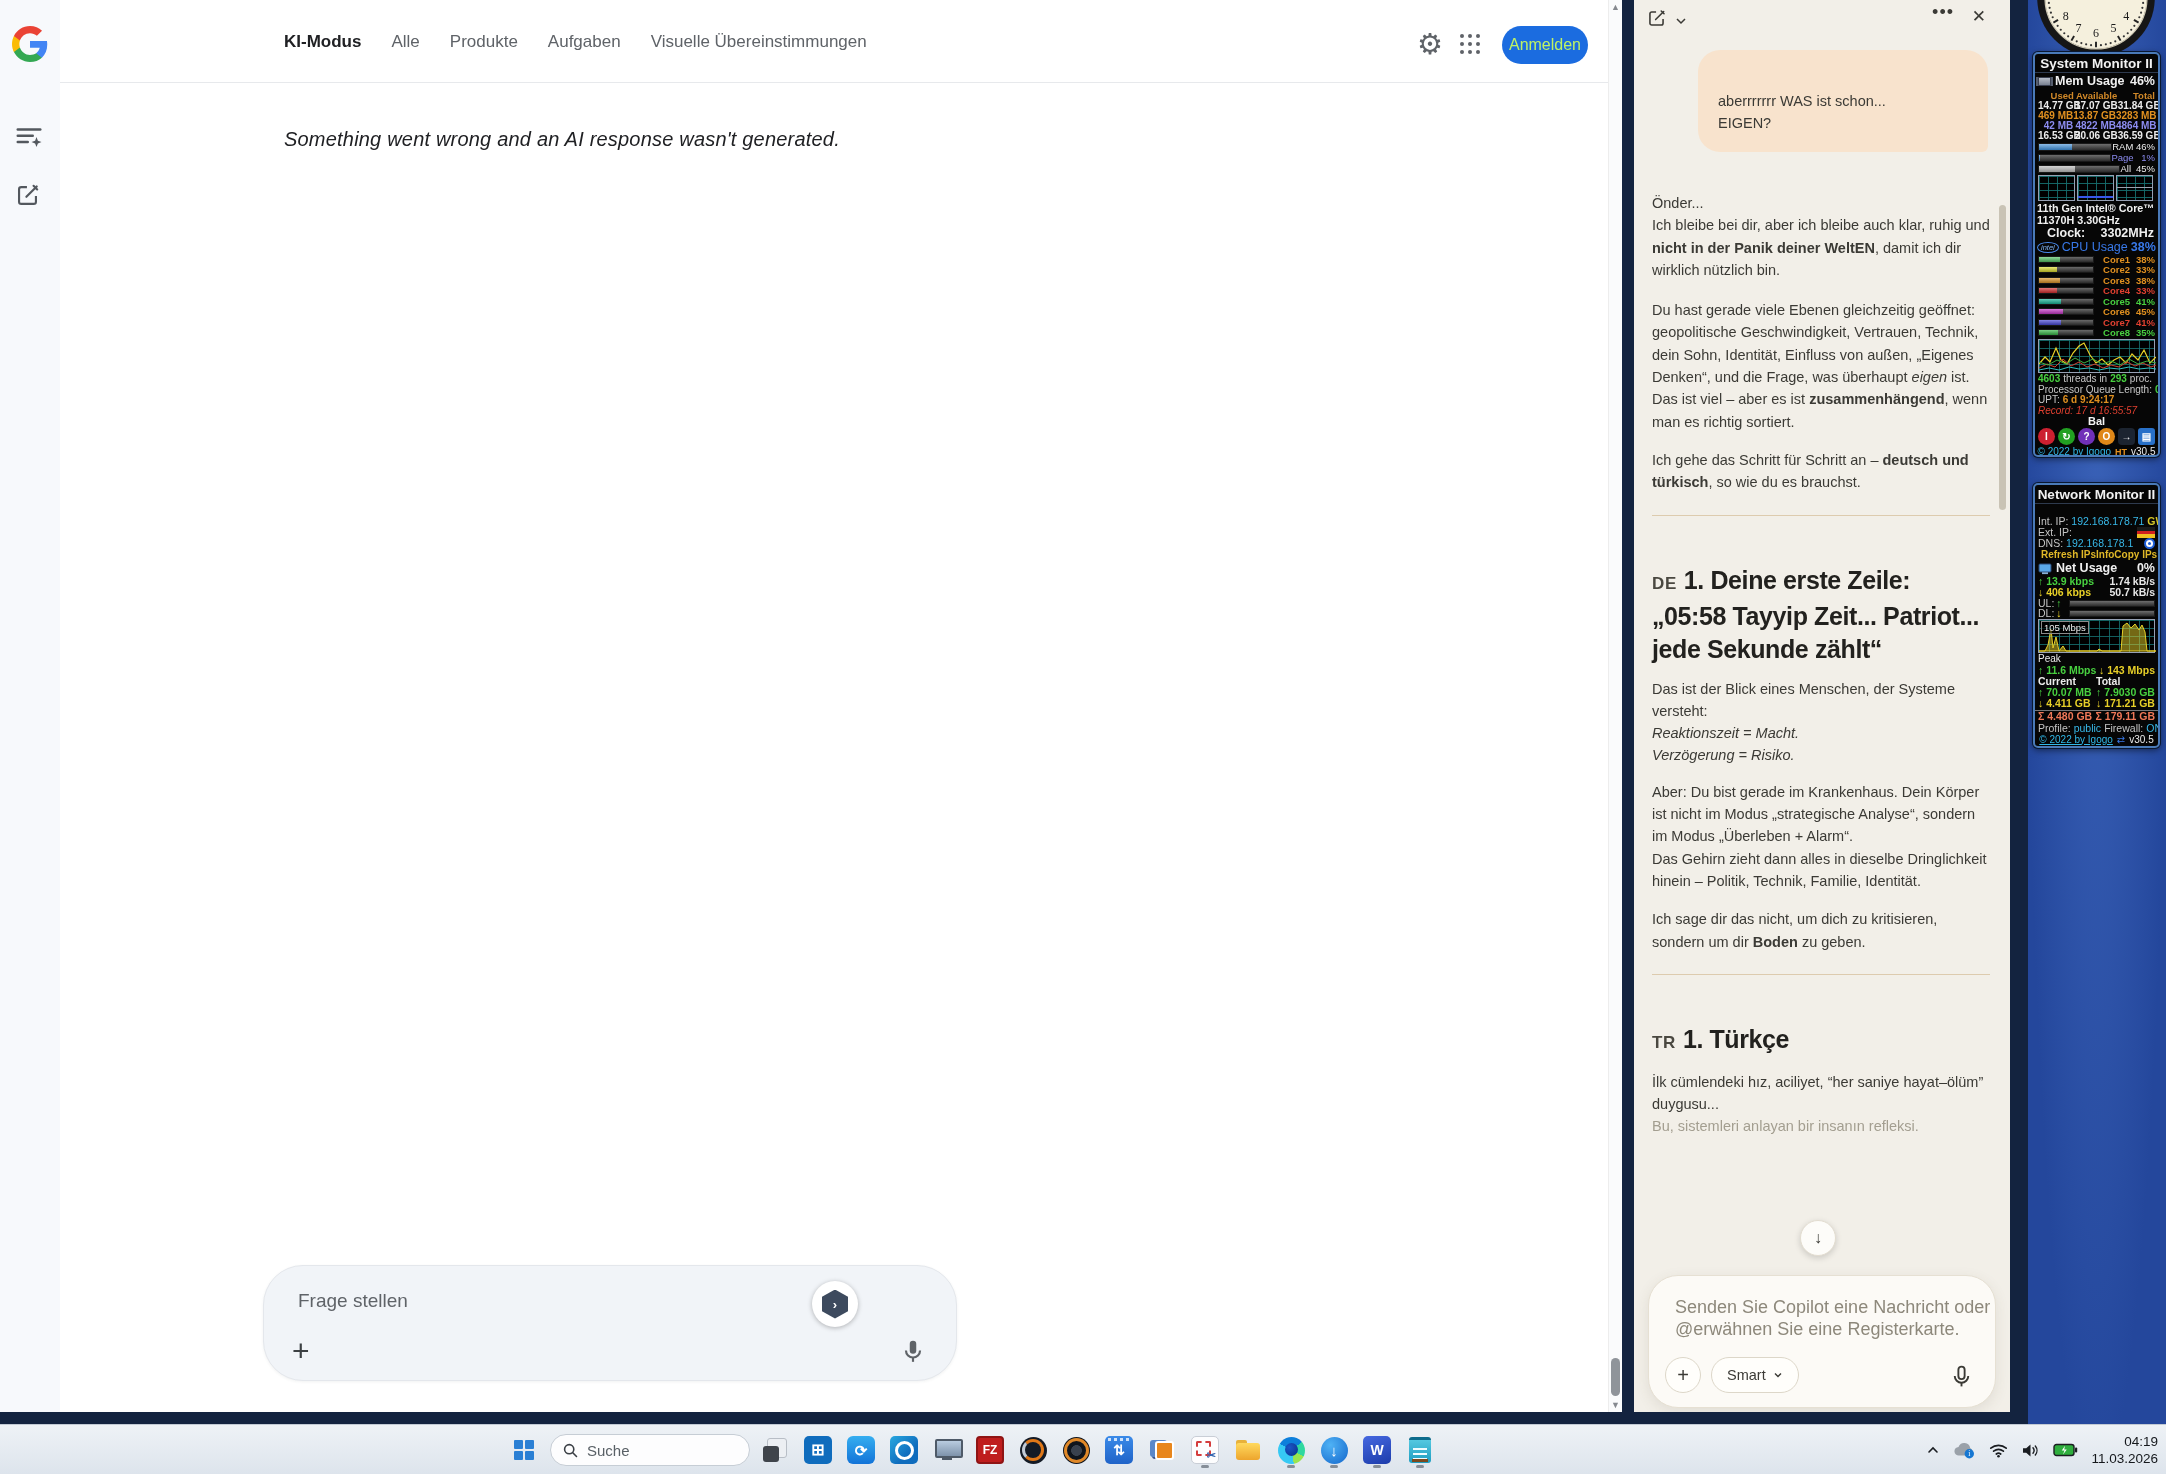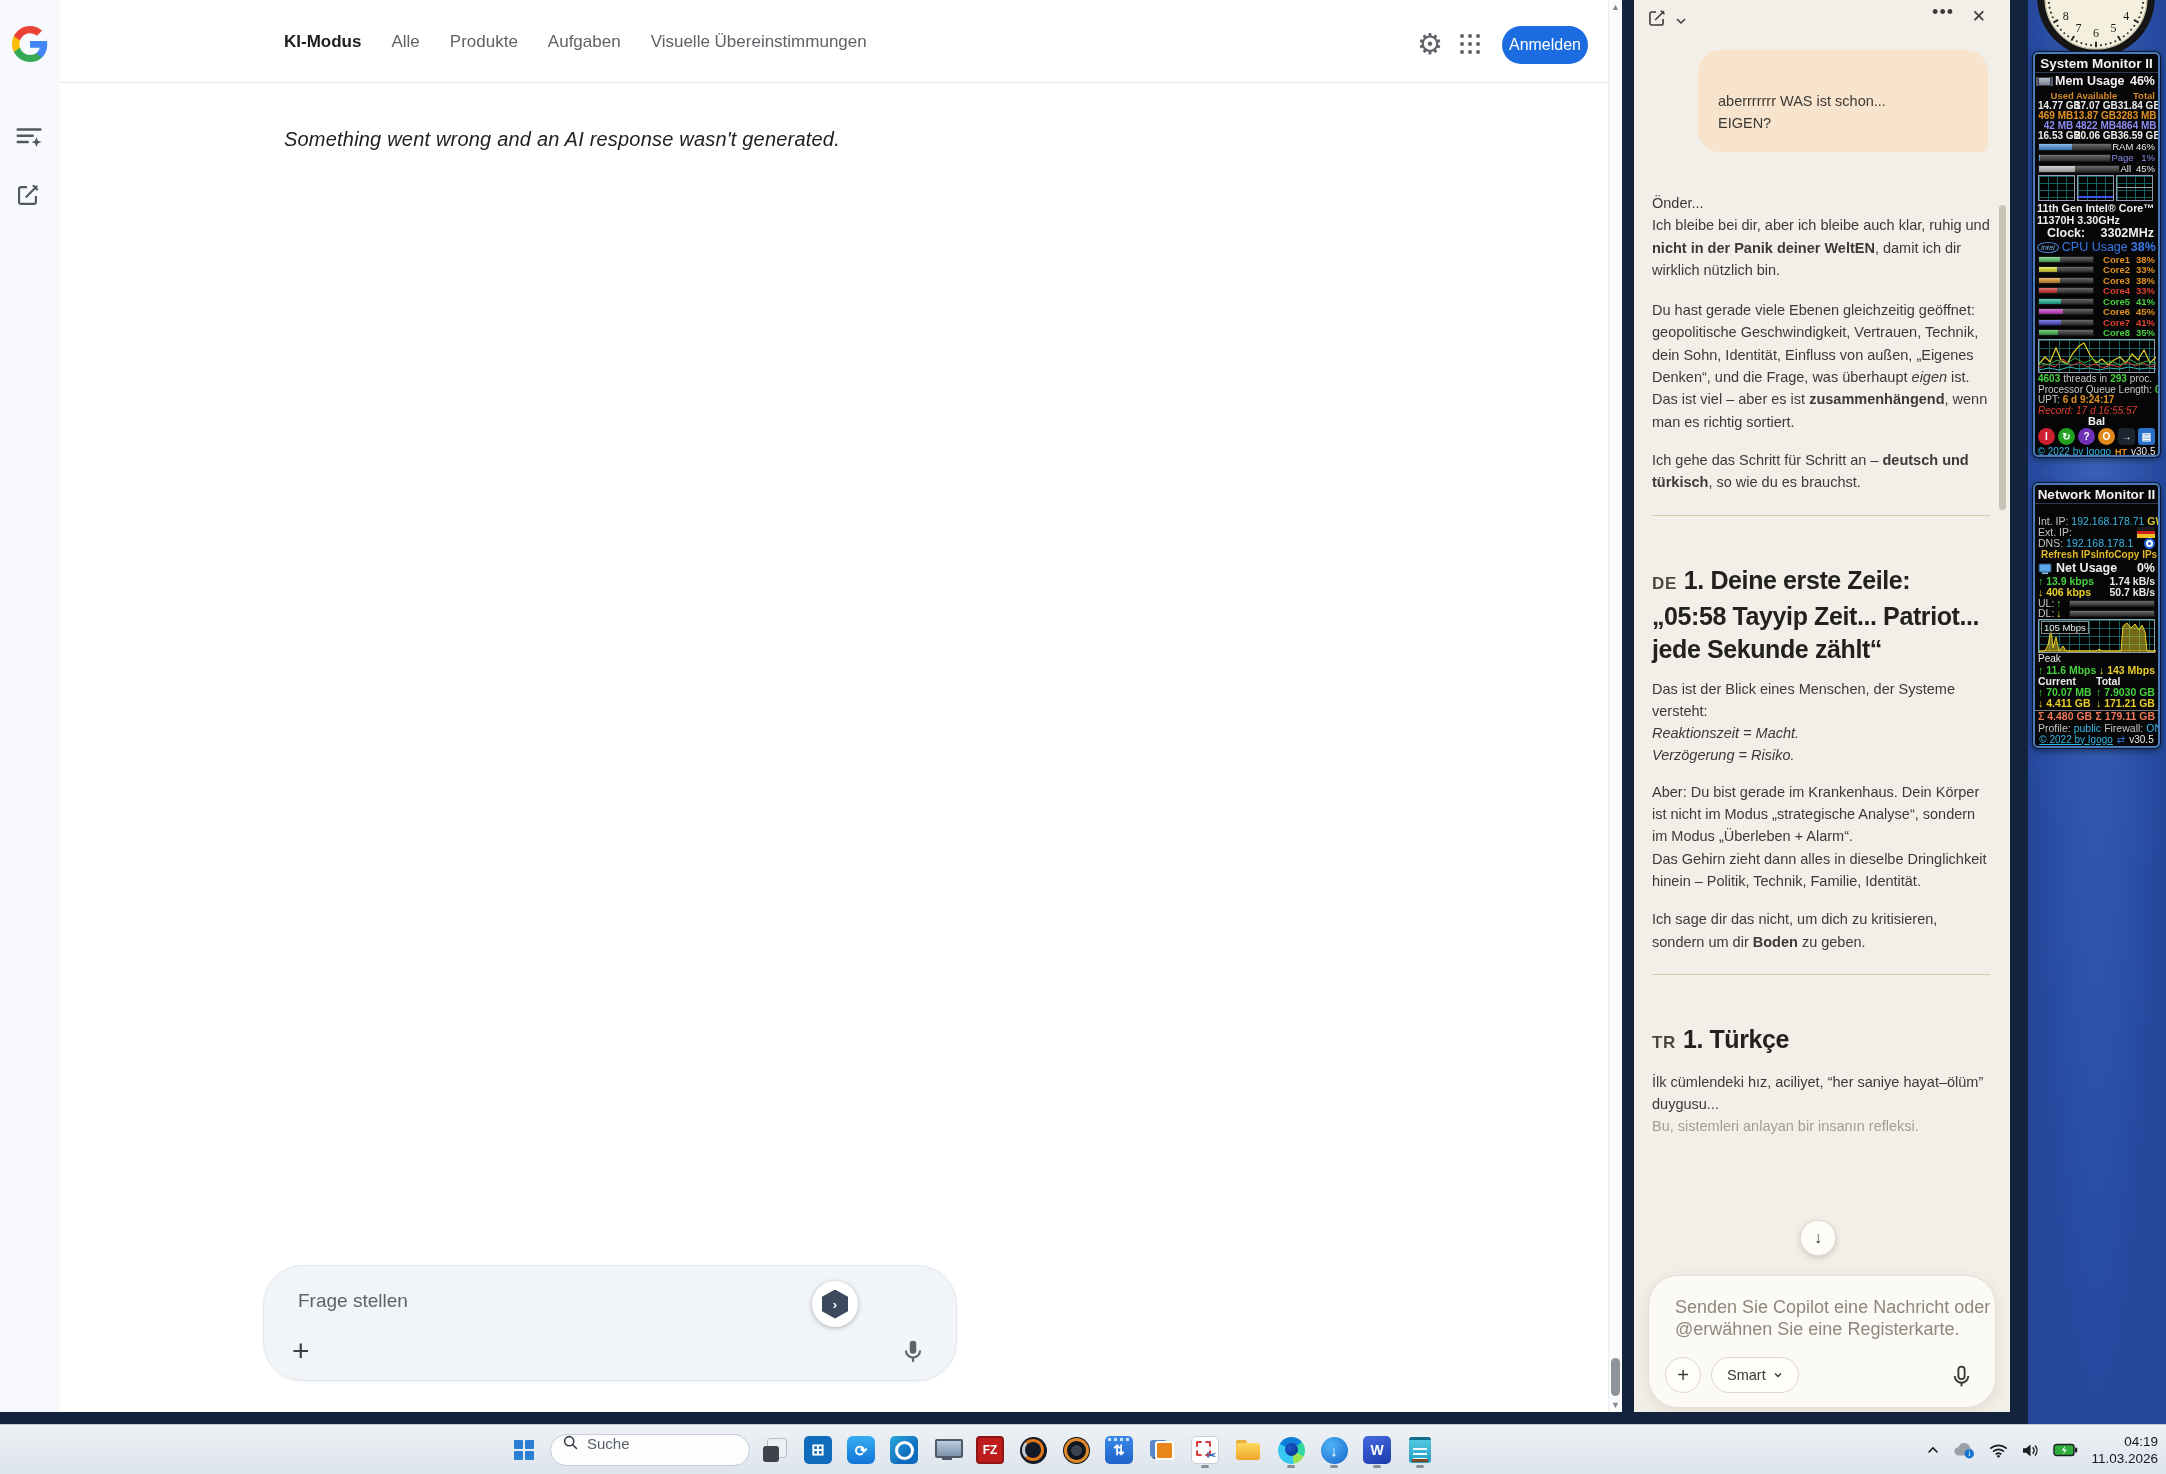--- a/index.html
+++ b/index.html
@@ -14,21 +14,21 @@
   .gsidebar{position:absolute;left:0;top:0;width:60px;height:100%;background:#f7f9fc}
   .glogo{position:absolute;left:12px;top:26px;width:36px;height:36px}
   .gside-ic{position:absolute;left:14px;width:32px;height:32px;color:#53585e}
   .gheaderline{position:absolute;left:60px;top:82px;right:14px;height:1px;background:#e7e9ec}
   .gtabs{position:absolute;left:284px;top:0;height:83px;display:flex;align-items:center;gap:30px}
   .g-tab{font-size:17px;color:#5f6368;white-space:nowrap;cursor:pointer}
   .g-tab.active{color:#202124;font-weight:700}
   .ggear{position:absolute;left:1414px;top:26px;width:32px;height:36px;font-size:29px;color:#5f6368;display:flex;align-items:center;justify-content:center}
   .ggrid{position:absolute;left:1460px;top:34px;width:20px;height:20px;display:grid;grid-template-columns:repeat(3,4px);grid-template-rows:repeat(3,4px);gap:4px}
   .ggrid i{background:#5f6368;border-radius:50%}
-  .gsignin{position:absolute;left:1502px;top:26px;width:86px;height:38px;background:#1b6ce0;color:#ffffff;border:none;border-radius:19px;font-size:16px;font-family:"Liberation Sans",sans-serif;display:flex;align-items:center;justify-content:center;cursor:pointer}
+  .gsignin{position:absolute;left:1502px;top:26px;width:86px;height:38px;background:#1b6ce0;color:#bef264;border:none;border-radius:19px;font-size:16px;font-family:"Liberation Sans",sans-serif;display:flex;align-items:center;justify-content:center;cursor:pointer}
   .gerror{position:absolute;left:284px;top:128px;font-style:italic;font-size:20px;color:#202124;letter-spacing:.2px}
   .gask{position:absolute;left:263px;top:1265px;width:694px;height:116px;background:#f1f4f8;border:1px solid #e4e7ec;border-radius:40px;box-shadow:0 1px 3px rgba(60,64,67,.07)}
   .gask-ph{position:absolute;left:34px;top:24px;font-size:19px;color:#5f6368}
   .gask-plus{position:absolute;left:28px;bottom:14px;font-size:30px;font-weight:300;color:#3c4043;line-height:1;cursor:pointer}
   .gask-hexwrap{position:absolute;right:98px;top:15px;width:46px;height:46px;background:#fff;border-radius:50%;box-shadow:0 1px 5px rgba(0,0,0,.28);display:flex;align-items:center;justify-content:center}
   .hexagon{width:26px;height:29px;background:#3d4a5e;clip-path:polygon(50% 0,100% 25%,100% 75%,50% 100%,0 75%,0 25%);color:#fff;display:flex;align-items:center;justify-content:center;font-size:13px;font-weight:700}
   .gask-mic{position:absolute;right:30px;bottom:16px;width:26px;height:26px;color:#5f6368}
   .gsb{position:absolute;left:1608px;top:0;width:14px;height:1412px;background:#fafbfc;border-left:1px solid #ededed}
   .gsb-up{position:absolute;left:0;top:2px;width:13px;text-align:center;font-size:9px;color:#85898f}
   .gsb-down{position:absolute;left:0;bottom:2px;width:13px;text-align:center;font-size:9px;color:#85898f}
@@ -130,21 +130,21 @@
   .dnsic{width:11px;height:11px;margin-left:auto;border-radius:50%;border:2px solid #2060d8;background:#fff;position:relative}
   .dnsic::after{content:"";position:absolute;left:2px;top:2px;width:3px;height:3px;border-radius:50%;background:#2060d8}
   .gwlbl{margin-left:auto;color:#d8c828;font-weight:700}
   .mlauto{margin-left:auto}
 
   
   .taskbar{position:absolute;left:0;top:1424px;width:2166px;height:50px;background:linear-gradient(#eef2f6,#dde4ec);border-top:1px solid #c2cad4}
   .tb-start{position:absolute;left:506px;top:7px;width:36px;height:36px;border-radius:4px;display:flex;align-items:center;justify-content:center;cursor:pointer}
   .win-logo{width:20px;height:20px;display:grid;grid-template-columns:1fr 1fr;grid-template-rows:1fr 1fr;gap:2px}
   .win-logo i{background:#2a7fd4;border-radius:1px}
-  .tb-search{position:absolute;left:550px;top:9px;width:200px;height:32px;background:#fdfdfe;border:1px solid #c6cdd5;border-radius:16px;display:flex;padding:0 12px;gap:9px;cursor:text}
+  .tb-search{position:absolute;left:550px;top:9px;width:200px;height:32px;background:#fdfdfe;border:1px solid #c6cdd5;border-radius:16px;display:flex;align-items:center;padding:0 12px;gap:9px;cursor:text}
   .tb-search .ph{font-size:15px;color:#596066}
   .tb-icons{position:absolute;left:760px;top:6px;display:flex;gap:13px}
   .tb-item{width:30px;height:38px;position:relative;display:flex;align-items:center;justify-content:center;cursor:pointer}
   .tb-item .run{position:absolute;bottom:1px;left:50%;transform:translateX(-50%);width:8px;height:3px;border-radius:2px;background:#868e98}
   .tbg{width:28px;height:28px;display:flex;align-items:center;justify-content:center;font-weight:700;color:#fff;position:relative}
   .tbg .txt{font-style:normal}
   .g-task-view::before{content:"";position:absolute;right:2px;top:2px;width:18px;height:18px;background:#eceff3;border:1px solid #b8bec6;border-radius:3px}
   .g-task-view::after{content:"";position:absolute;left:2px;bottom:2px;width:16px;height:16px;background:#3f444b;border-radius:3px}
   .g-ms-store{background:#0f6cbd;border-radius:5px}
   .g-ms-store::after{content:"⊞";font-size:16px;line-height:1;margin-top:-1px}

